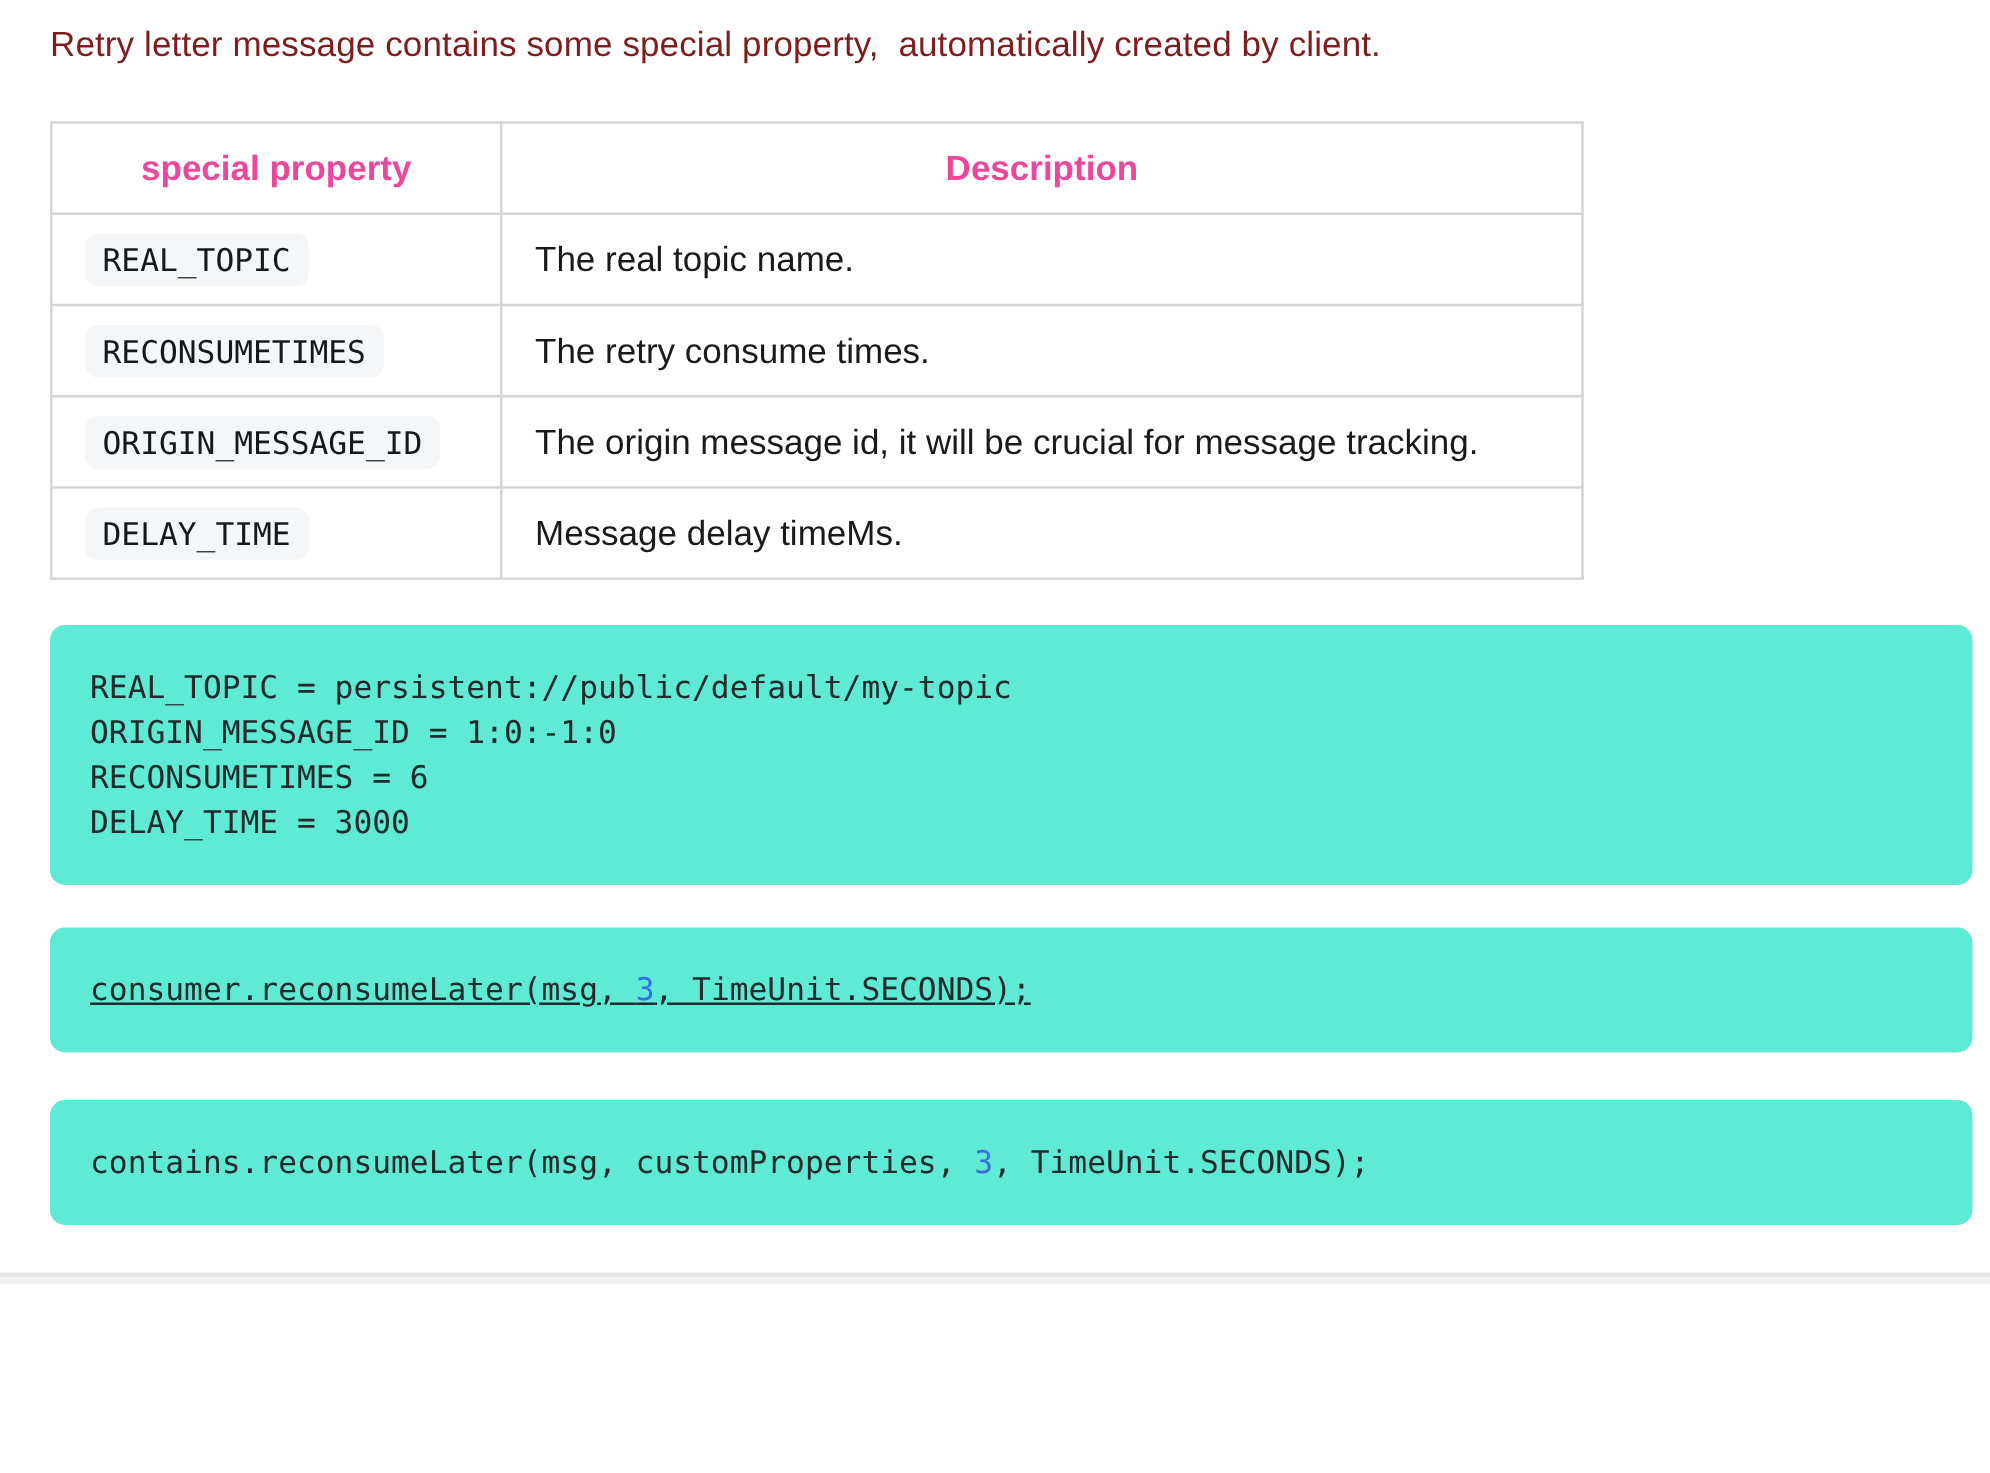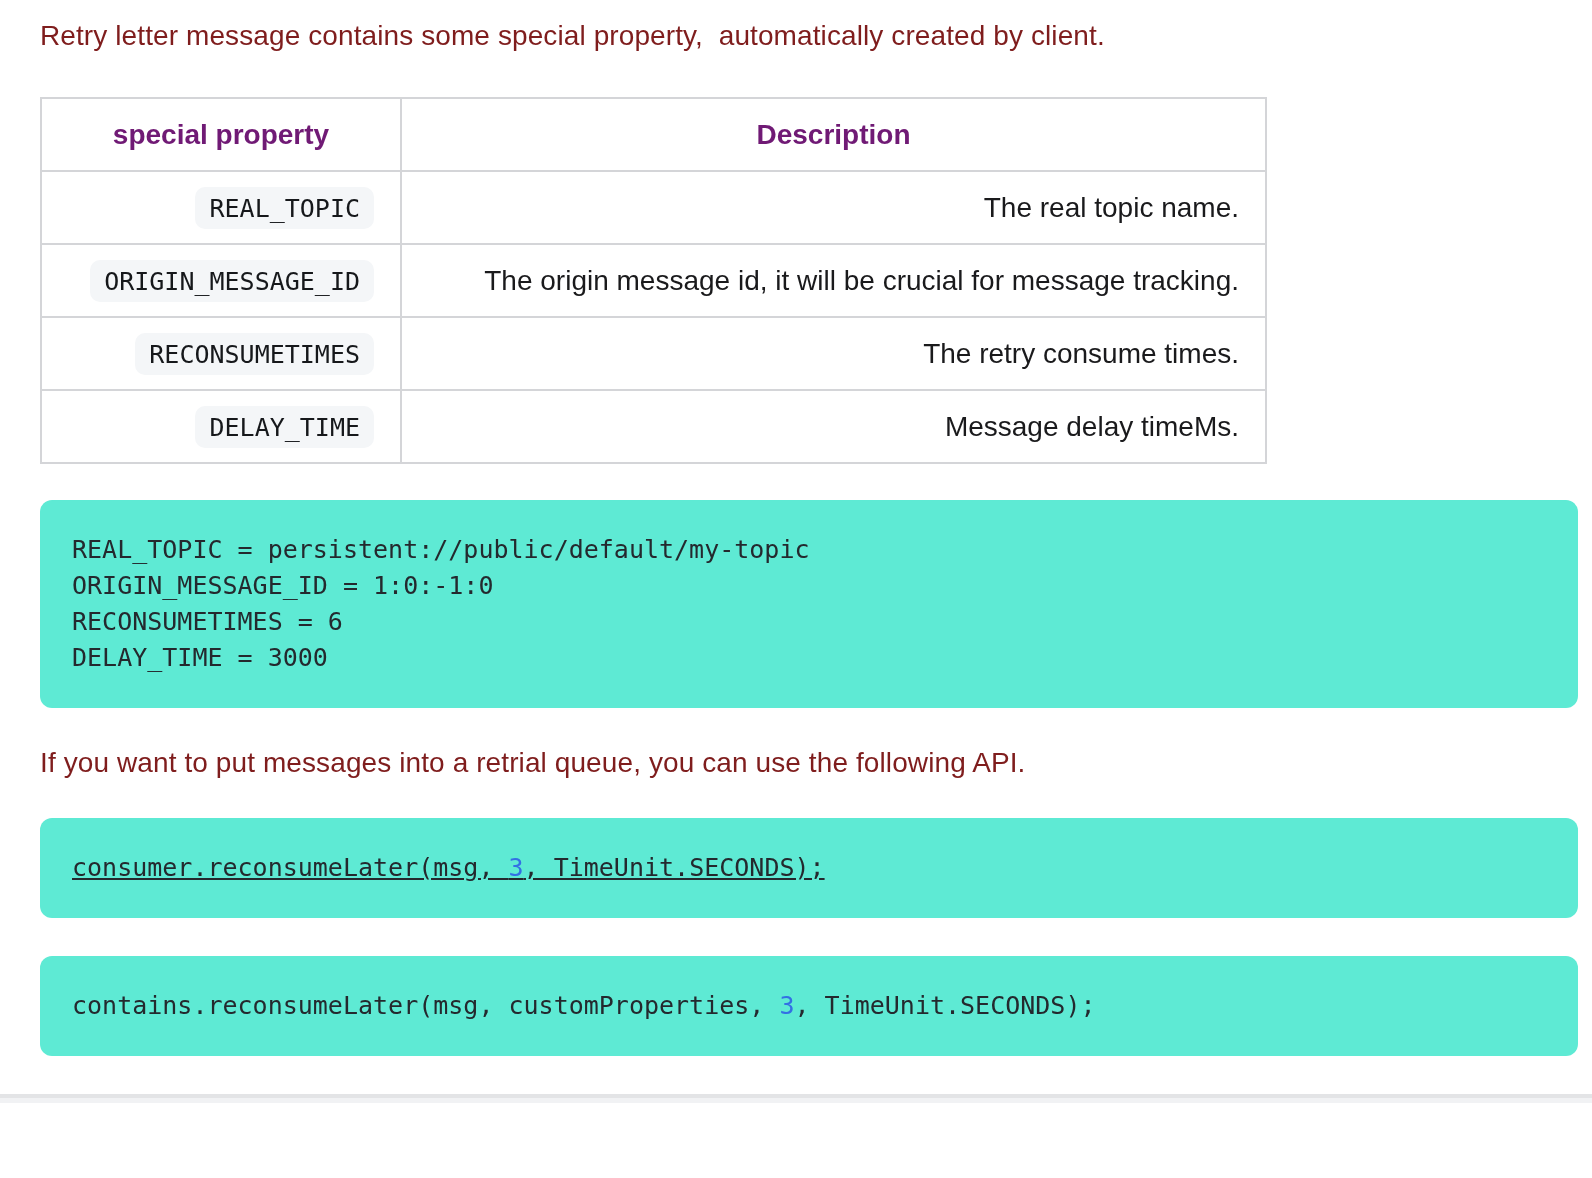--- a/index.html
+++ b/index.html
@@ -42,26 +42,26 @@
     border: 2px solid #d4d5d8;
     padding: 0 26px;
     white-space: nowrap;
     overflow: hidden;
   }
   table.props th {
     height: 73px;
     font-size: 28px;
     font-weight: bold;
     text-align: center;
-    color: #701a75;
+    color: #ec4899;
   }
   table.props td {
     height: 73px;
     font-size: 28px;
-    text-align: right;
+    text-align: left;
     vertical-align: middle;
   }
   table.props col.c1 { width: 360px; }
   .chip {
     display: inline-block;
     font-family: "DejaVu Sans Mono", monospace;
     font-size: 25px;
     line-height: 1;
     background: #f4f6f8;
     color: #16181b;
@@ -114,37 +114,36 @@
           <th>special property</th>
           <th>Description</th>
         </tr>
       </thead>
       <tbody>
         <tr>
           <td><code class="chip">REAL_TOPIC</code></td>
           <td>The real topic name.</td>
         </tr>
         <tr>
+          <td><code class="chip">RECONSUMETIMES</code></td>
+          <td>The retry consume times.</td>
+        </tr>
+        <tr>
           <td><code class="chip">ORIGIN_MESSAGE_ID</code></td>
           <td>The origin message id, it will be crucial for message tracking.</td>
-        </tr>
-        <tr>
-          <td><code class="chip">RECONSUMETIMES</code></td>
-          <td>The retry consume times.</td>
         </tr>
         <tr>
           <td><code class="chip">DELAY_TIME</code></td>
           <td>Message delay timeMs.</td>
         </tr>
       </tbody>
     </table>
 
     <pre class="codeblock"><code><span class="line">REAL_TOPIC = persistent://public/default/my-topic</span><span class="line">ORIGIN_MESSAGE_ID = 1:0:-1:0</span><span class="line">RECONSUMETIMES = 6</span><span class="line">DELAY_TIME = 3000</span></code></pre>
 
-    <p class="after-block">If you want to put messages into a retrial queue, you can use the following API.</p>
 
     <pre class="codeblock gap-34"><code><span>consumer.reconsumeLater(msg, </span><span class="num">3</span><span>, TimeUnit.SECONDS);</span></code></pre>
 
 
     <pre class="codeblock gap-38"><code><span>contains.reconsumeLater(msg, customProperties, </span><span class="num">3</span><span>, TimeUnit.SECONDS);</span></code></pre>
 
   </div>
 
   <div class="bottom-bar">
     <div class="strip-dark"></div>

